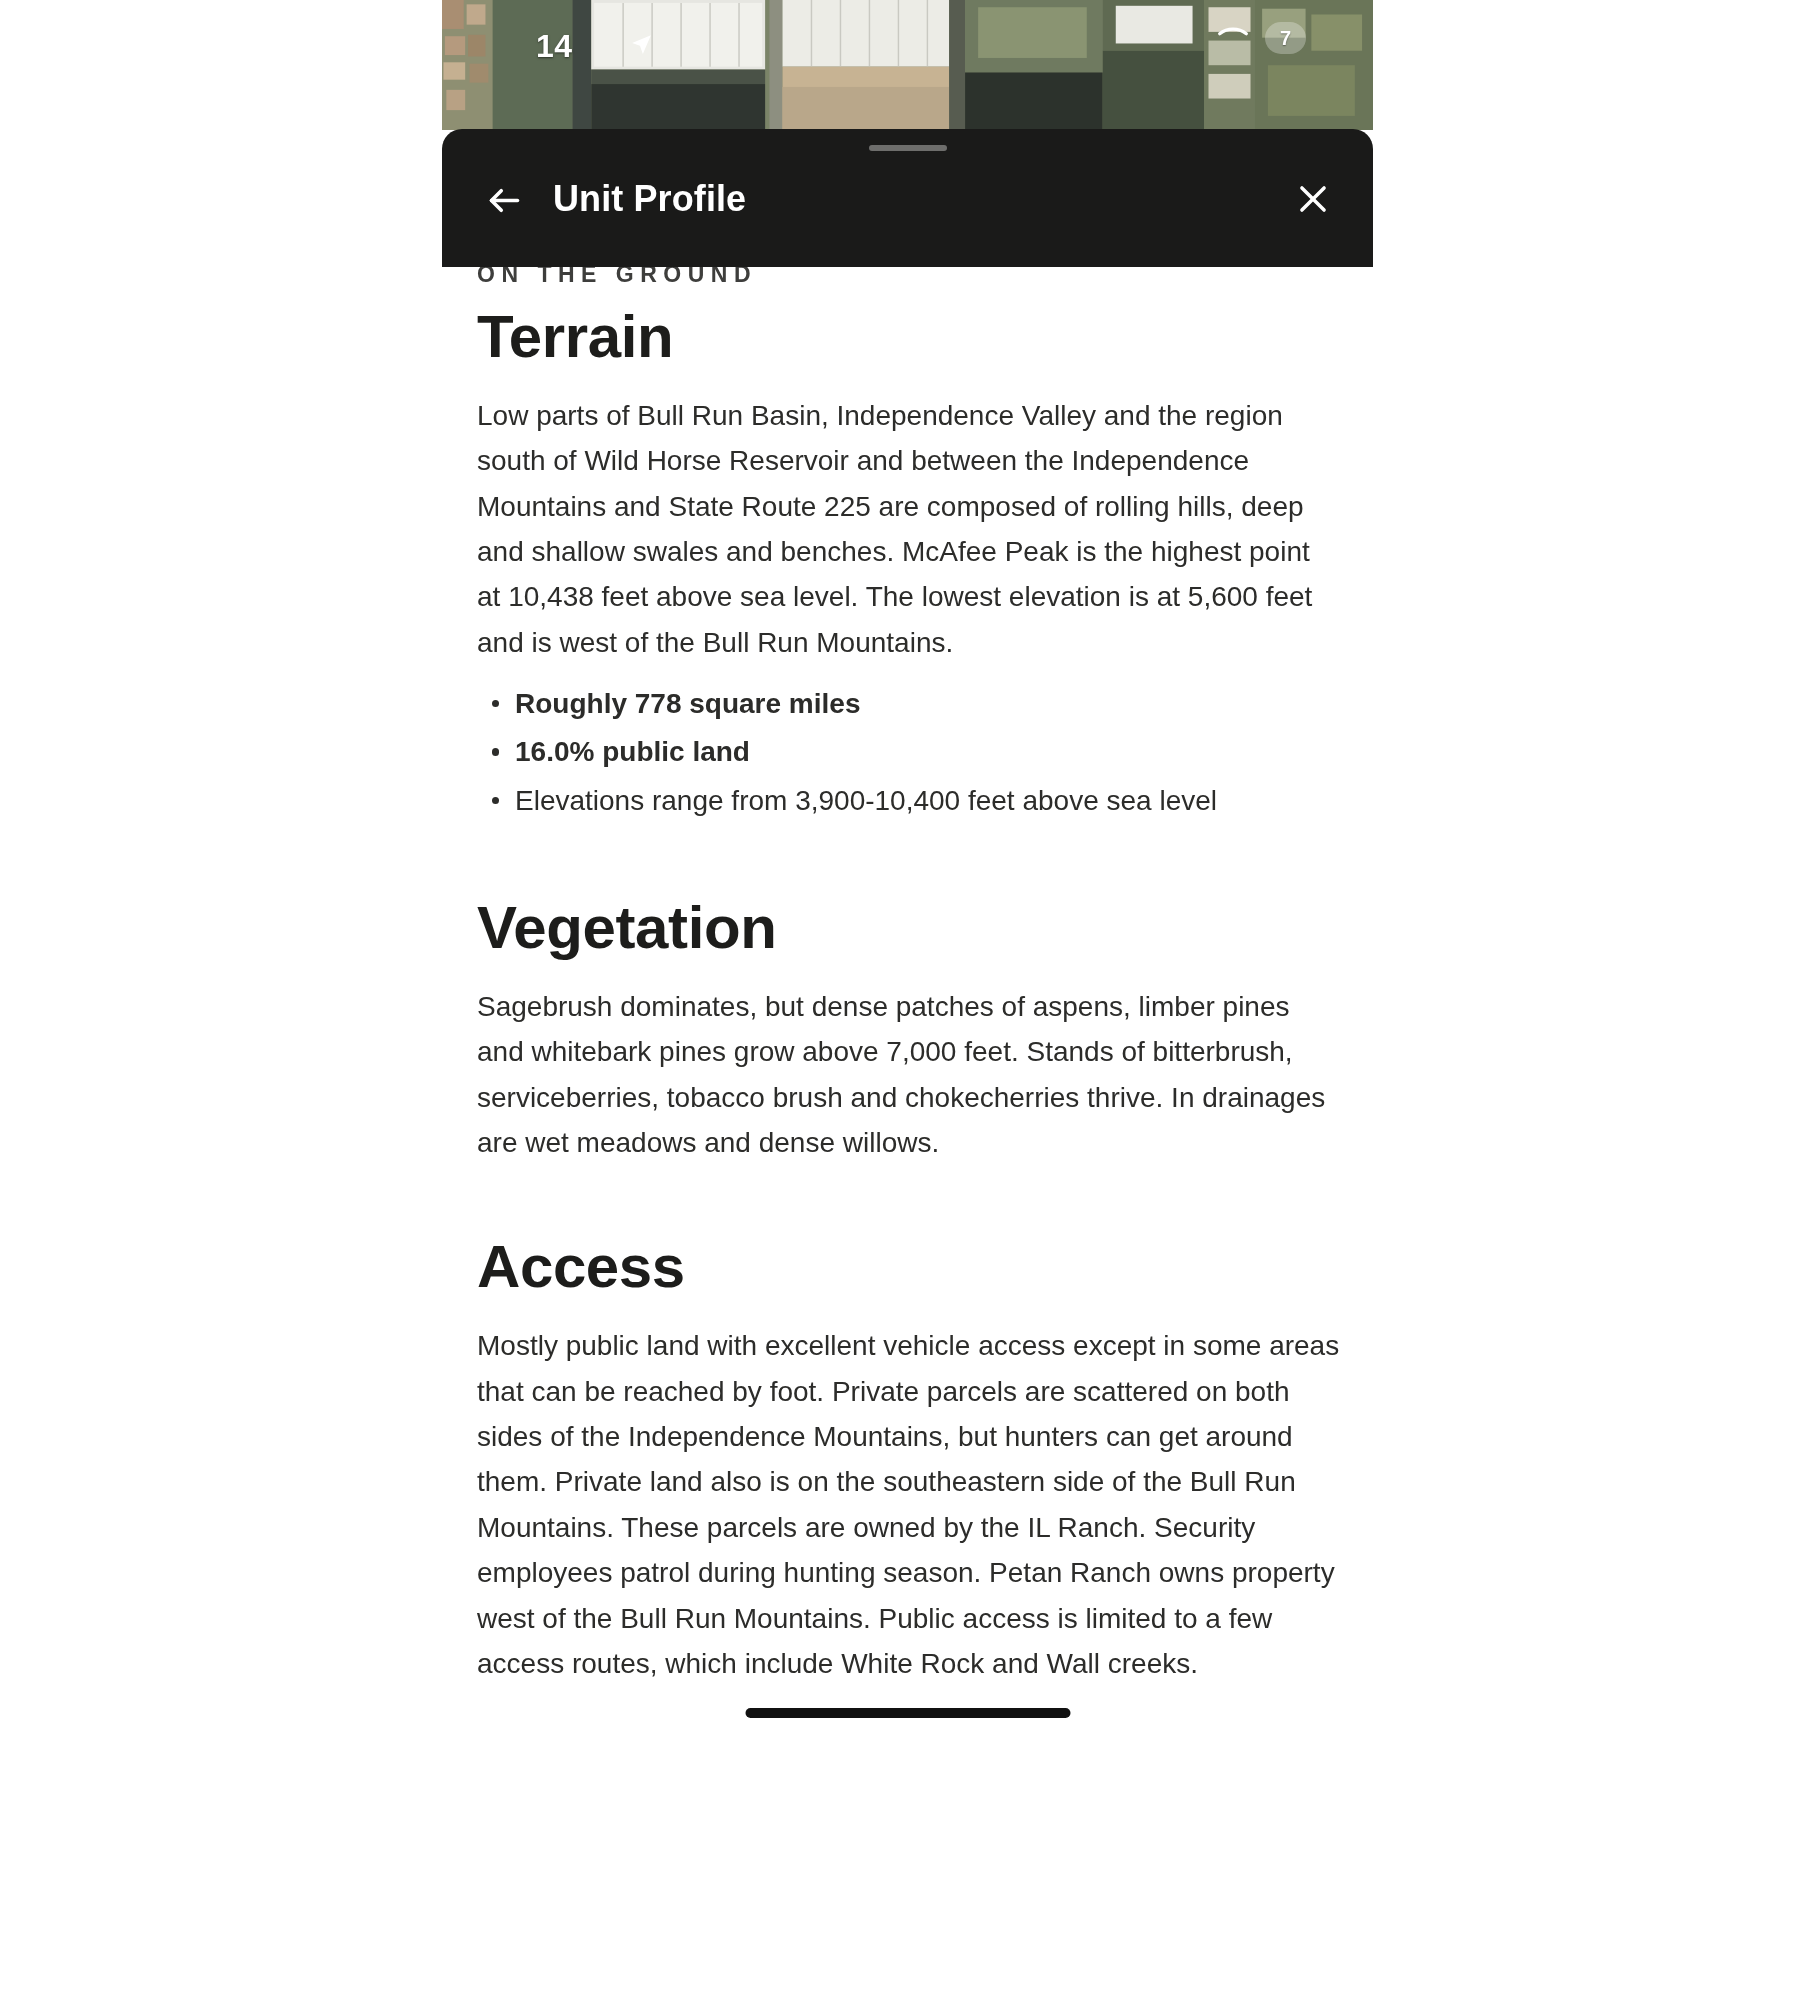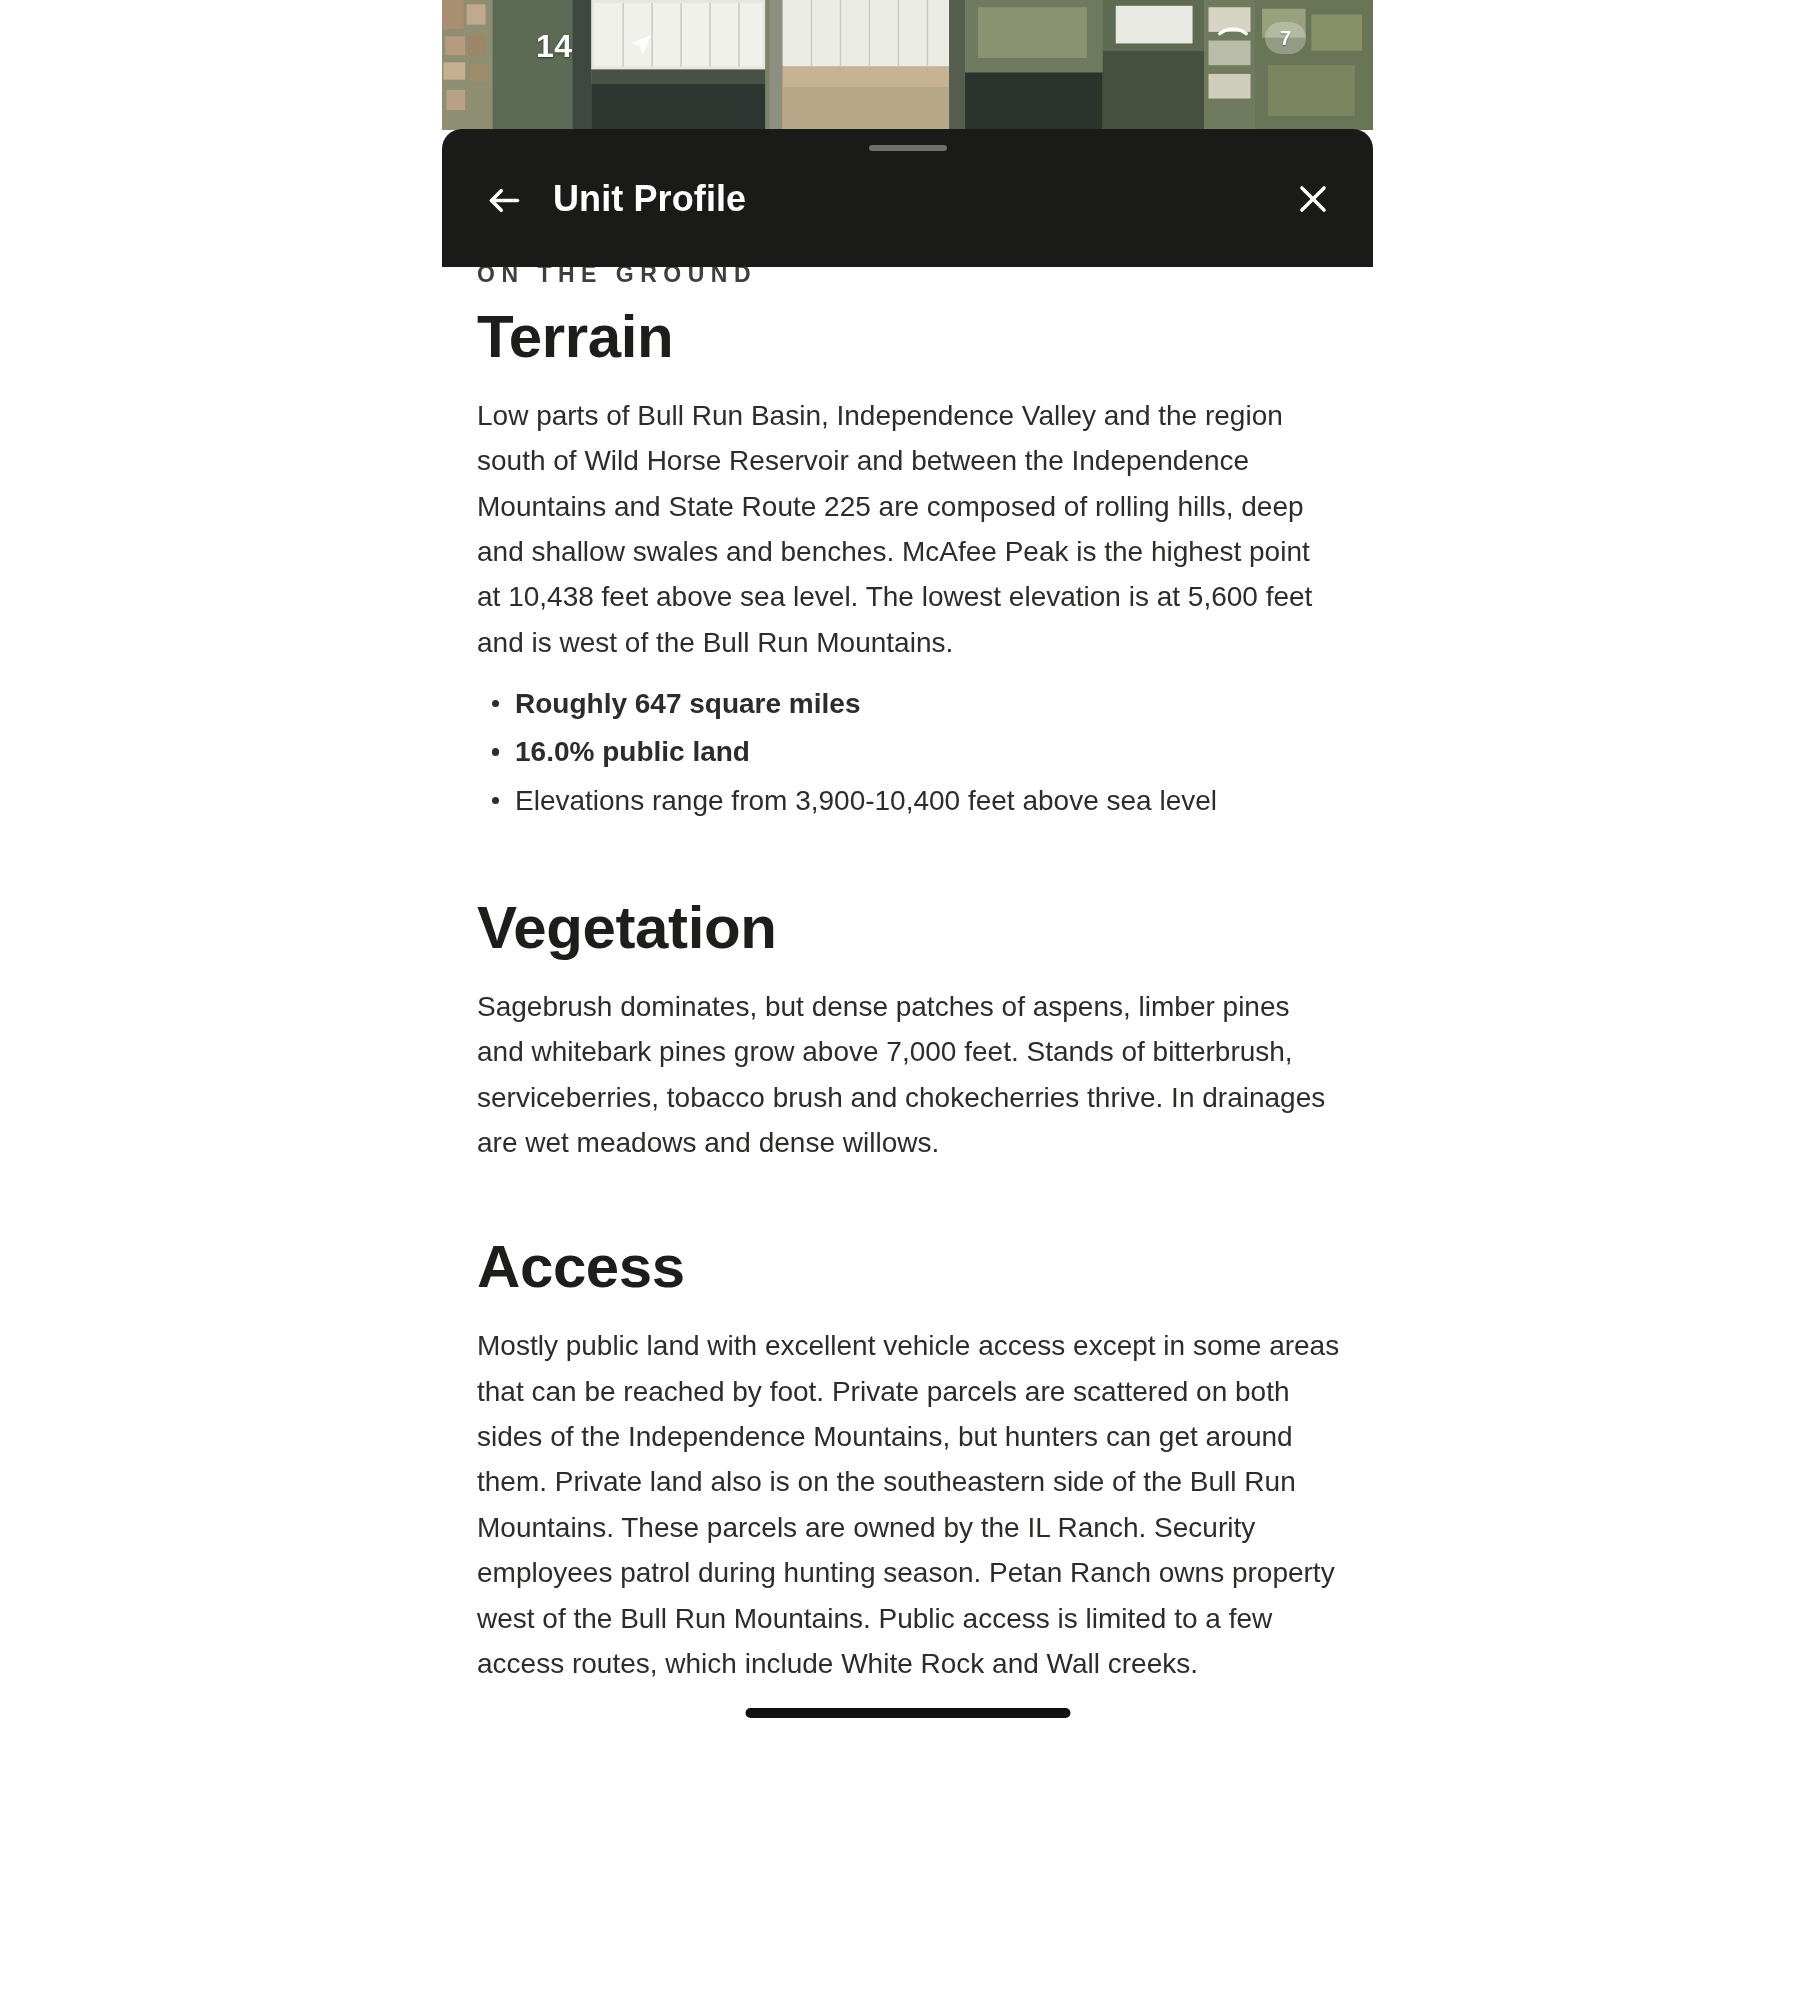--- a/index.html
+++ b/index.html
@@ -310,21 +310,21 @@
     </div>
 
     <div class="content">
       <div class="content-inner">
 
         <div class="eyebrow">ON THE GROUND</div>
 
         <h2 class="section-title">Terrain</h2>
         <p class="body">Low parts of Bull Run Basin, Independence Valley and the region south of Wild Horse Reservoir and between the Independence Mountains and State Route 225 are composed of rolling hills, deep and shallow swales and benches.  McAfee Peak is the highest point at 10,438 feet above sea level. The lowest elevation is at 5,600 feet and is west of the Bull Run Mountains.</p>
         <ul class="bullets">
-          <li class="strong">Roughly 647 square miles</li>
+          <li class="strong">Roughly 778 square miles</li>
           <li class="strong">16.0% public land</li>
           <li>Elevations range from 3,900-10,400 feet above sea level</li>
         </ul>
 
         <div class="gap-lg"></div>
 
         <h2 class="section-title">Vegetation</h2>
         <p class="body">Sagebrush dominates, but dense patches of aspens, limber pines and whitebark pines grow above 7,000 feet. Stands of bitterbrush, serviceberries, tobacco brush and chokecherries thrive. In drainages are wet meadows and dense willows.</p>
 
         <div class="gap-lg"></div>

